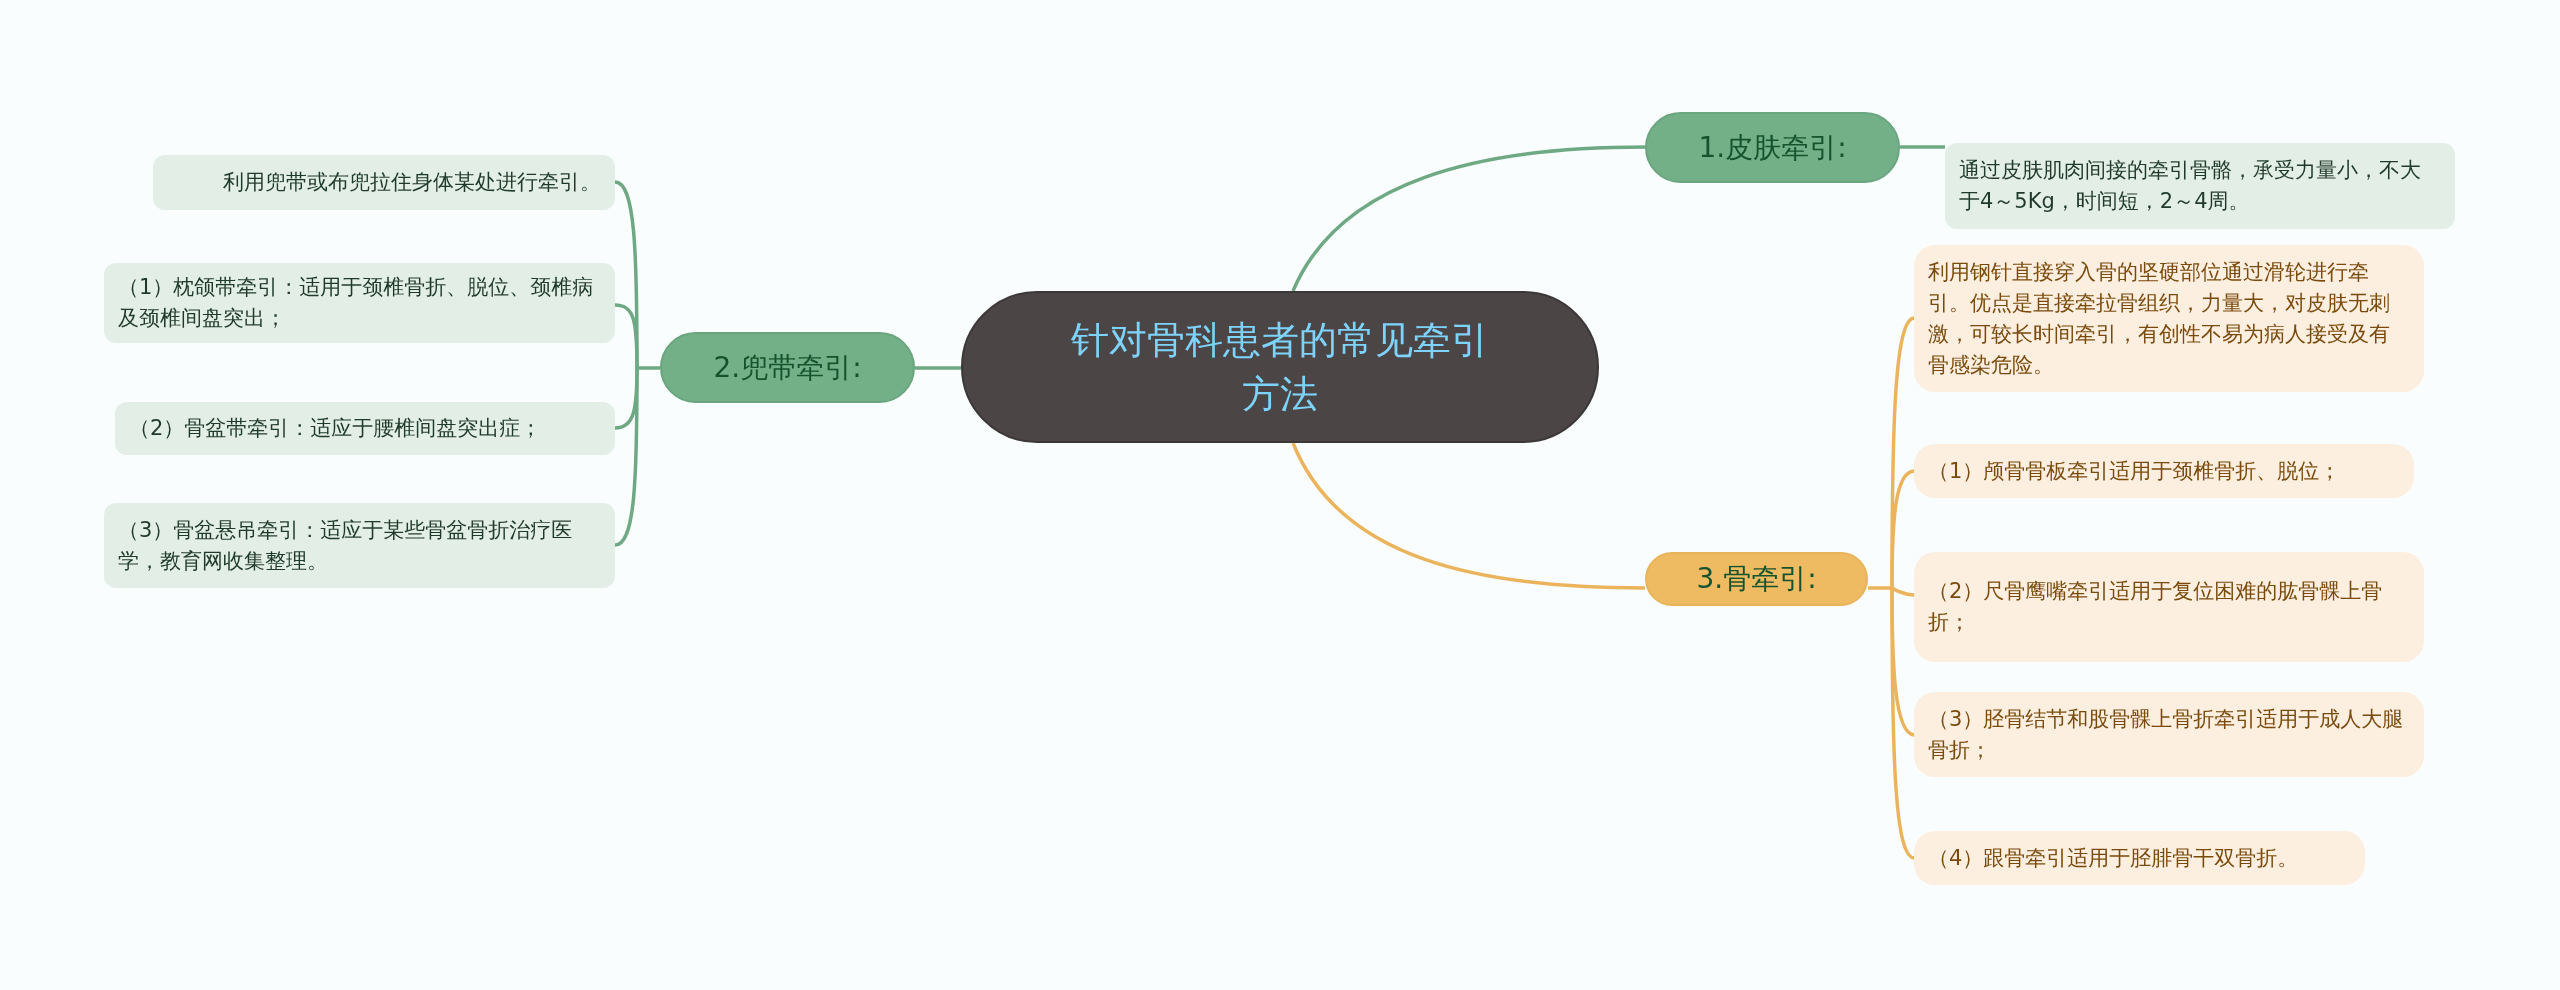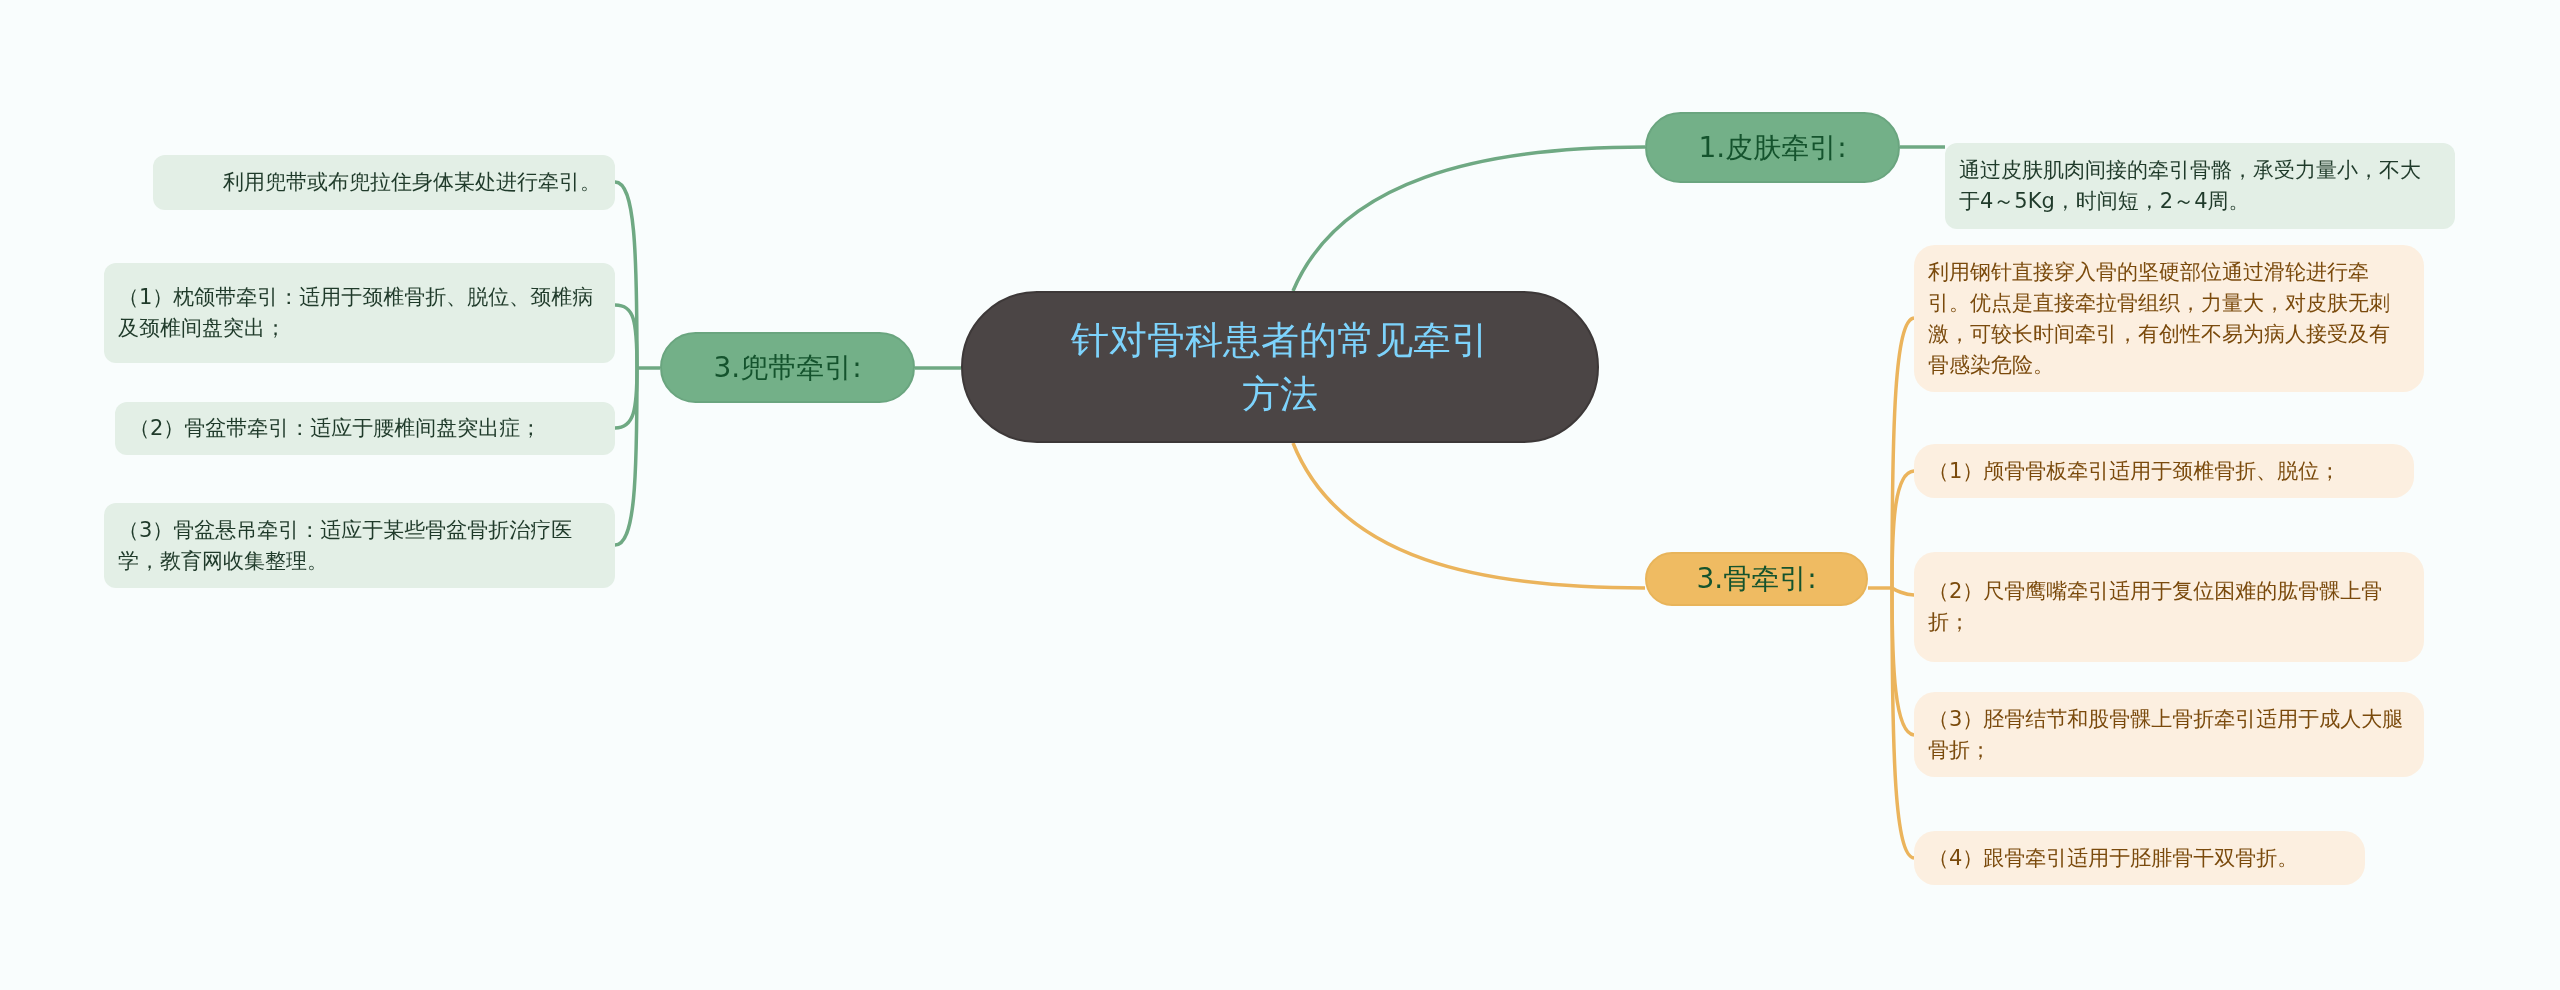--- a/index.html
+++ b/index.html
@@ -63,26 +63,26 @@
 </div>
 
 <div class="node branch green" style="left:1645px; top:112px; width:255px; height:71px;">
   <span>1.皮肤牵引:</span>
 </div>
 <div class="node leaf green" style="left:1945px; top:104px; width:510px; height:86px;margin-top:39px;">
   <span>通过皮肤肌肉间接的牵引骨骼，承受力量小，不大于4～5Kg，时间短，2～4周。</span>
 </div>
 
 <div class="node branch green" style="left:660px; top:332px; width:255px; height:71px;">
-  <span>3.兜带牵引:</span>
+  <span>2.兜带牵引:</span>
 </div>
 <div class="node leaf green" style="left:153px; top:155px; width:462px; height:55px; justify-content:flex-end;">
   <span>利用兜带或布兜拉住身体某处进行牵引。</span>
 </div>
-<div class="node leaf green" style="left:104px; top:263px; width:511px; height:100px;">
+<div class="node leaf green" style="left:104px; top:263px; width:511px; height:80px;">
   <span>（1）枕颌带牵引：适用于颈椎骨折、脱位、颈椎病及颈椎间盘突出；</span>
 </div>
 <div class="node leaf green" style="left:115px; top:402px; width:500px; height:53px;">
   <span>（2）骨盆带牵引：适应于腰椎间盘突出症；</span>
 </div>
 <div class="node leaf green" style="left:104px; top:503px; width:511px; height:85px;">
   <span>（3）骨盆悬吊牵引：适应于某些骨盆骨折治疗医学，教育网收集整理。</span>
 </div>
 
 <div class="node branch orange" style="left:1645px; top:552px; width:223px; height:54px;">

